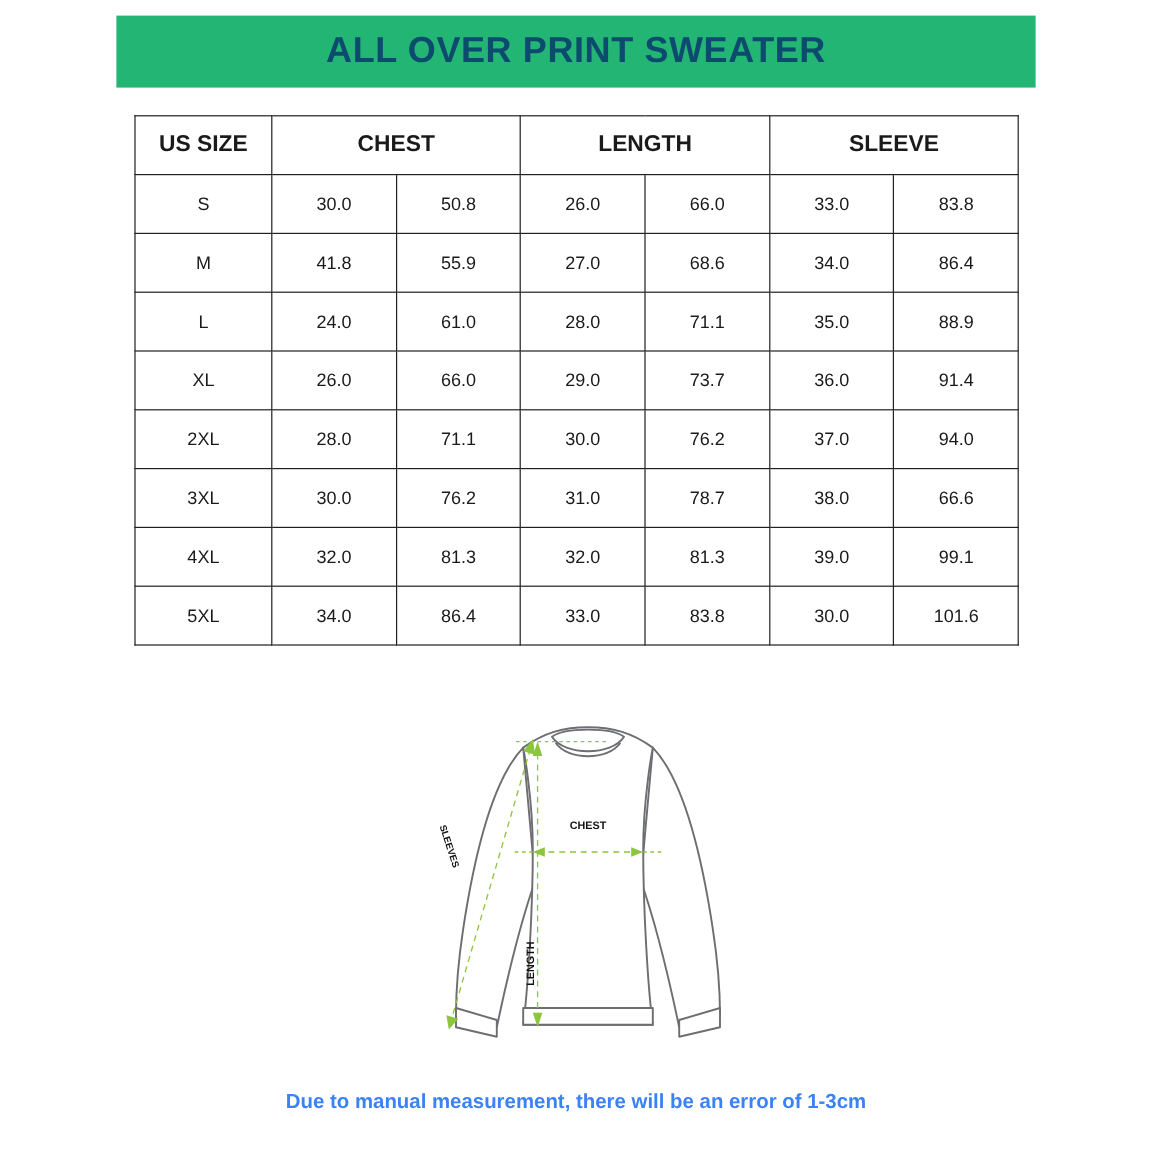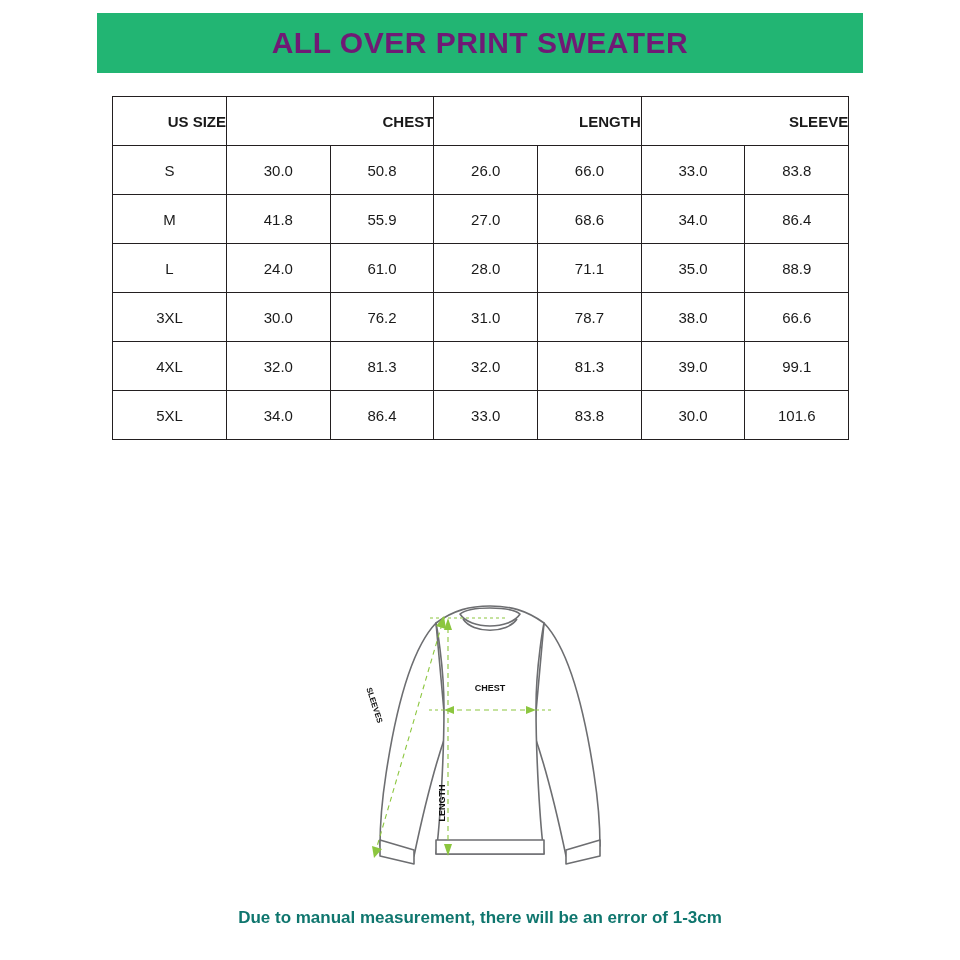--- a/index.html
+++ b/index.html
@@ -27,21 +27,21 @@
     left: 97px;
     top: 13px;
     width: 766px;
     height: 60px;
     background: #22b573;
     display: flex;
     align-items: center;
     justify-content: center;
   }
   .banner-title {
-    color: #701a75;
+    color: #0c4a6e;
     font-size: 30px;
     font-weight: bold;
     letter-spacing: 0.5px;
     text-align: center;
     white-space: nowrap;
   }
 
   
   .table-wrap {
     position: absolute;
@@ -59,22 +59,21 @@
     text-align: center;
     vertical-align: middle;
     height: 48px;
     font-size: 15px;
     color: #1a1a1a;
     font-weight: normal;
     padding: 0;
   }
   table.size-table th {
     font-weight: bold;
-    font-size: 15px;
-    text-align: right;
+    font-size: 19px;
   }
   .col-size { width: 114px; }
   .col-num  { width: 103.7px; }
 
   .hdr-row th { font-weight: bold; }
   .unit-row td { font-weight: bold; }
   .size-cell { font-weight: bold; }
 
   
   .illus {
@@ -85,21 +84,21 @@
     height: 310px;
   }
 
   
   .note {
     position: absolute;
     left: 0;
     top: 908px;
     width: 960px;
     text-align: center;
-    color: #0f766e;
+    color: #3b82f6;
     font-size: 17px;
     font-weight: bold;
   }
 </style>
 </head>
 <body>
 
 <div class="page">
 
   <div class="banner">
@@ -147,20 +146,38 @@
         <tr>
           <td class="size-cell">L</td>
           <td>24.0</td>
           <td>61.0</td>
           <td>28.0</td>
           <td>71.1</td>
           <td>35.0</td>
           <td>88.9</td>
         </tr>
         <tr>
+          <td class="size-cell">XL</td>
+          <td>26.0</td>
+          <td>66.0</td>
+          <td>29.0</td>
+          <td>73.7</td>
+          <td>36.0</td>
+          <td>91.4</td>
+        </tr>
+        <tr>
+          <td class="size-cell">2XL</td>
+          <td>28.0</td>
+          <td>71.1</td>
+          <td>30.0</td>
+          <td>76.2</td>
+          <td>37.0</td>
+          <td>94.0</td>
+        </tr>
+        <tr>
           <td class="size-cell">3XL</td>
           <td>30.0</td>
           <td>76.2</td>
           <td>31.0</td>
           <td>78.7</td>
           <td>38.0</td>
           <td>66.6</td>
         </tr>
         <tr>
           <td class="size-cell">4XL</td>

